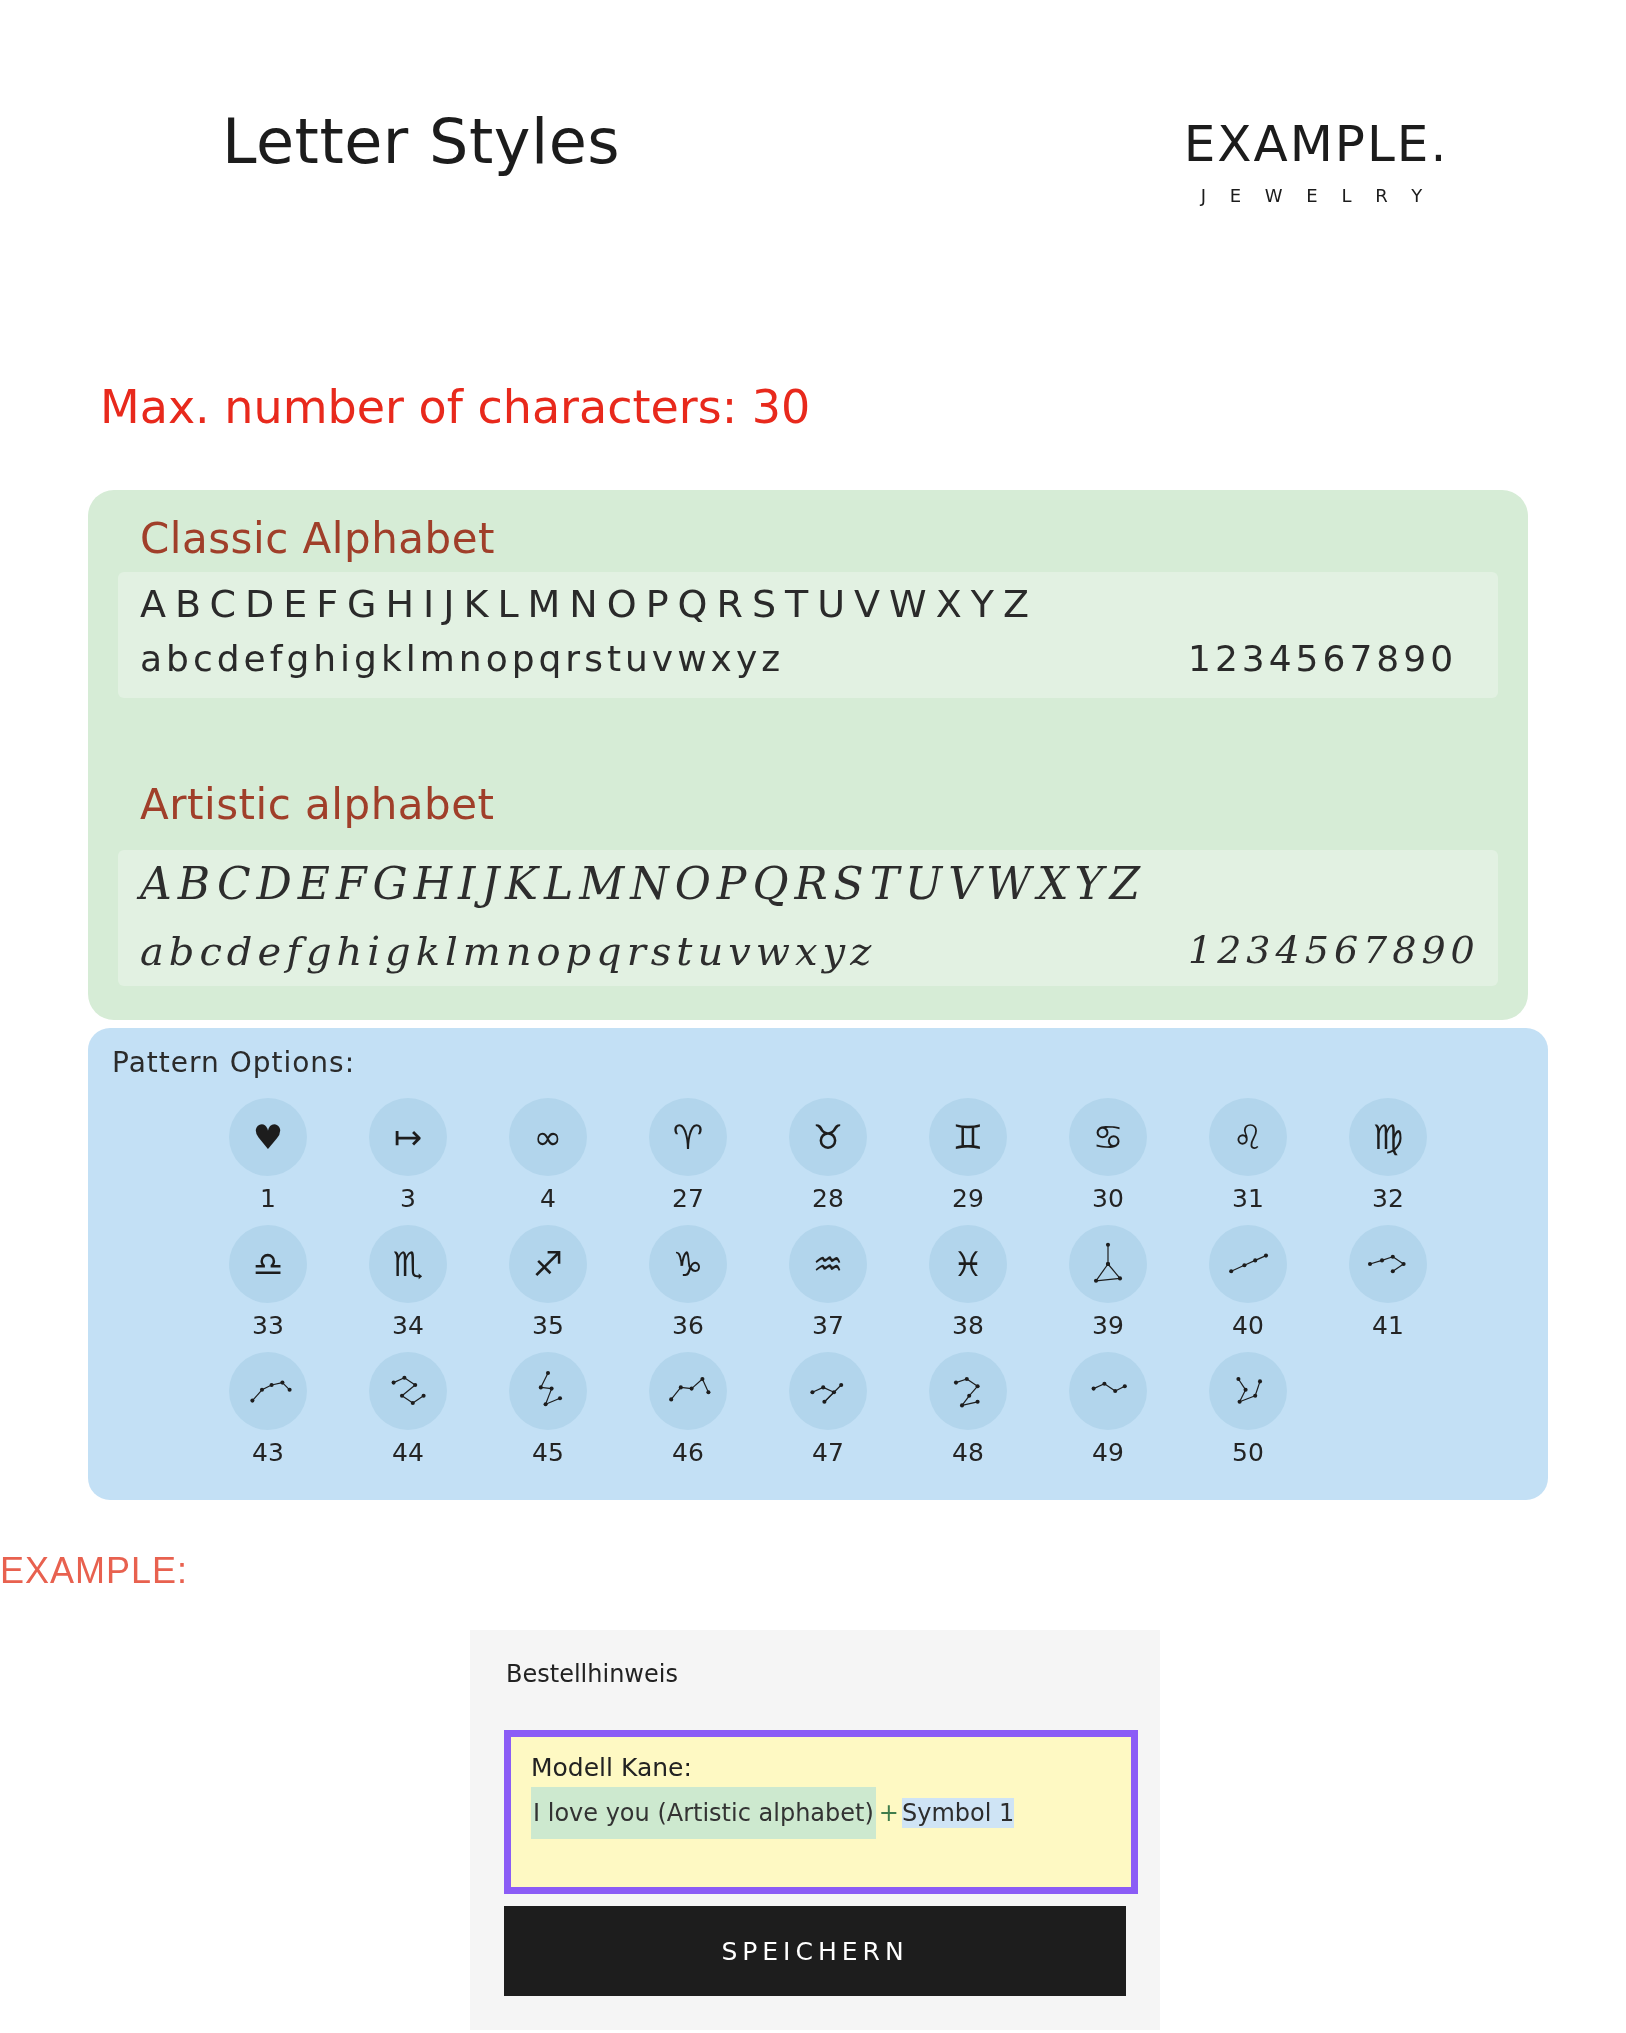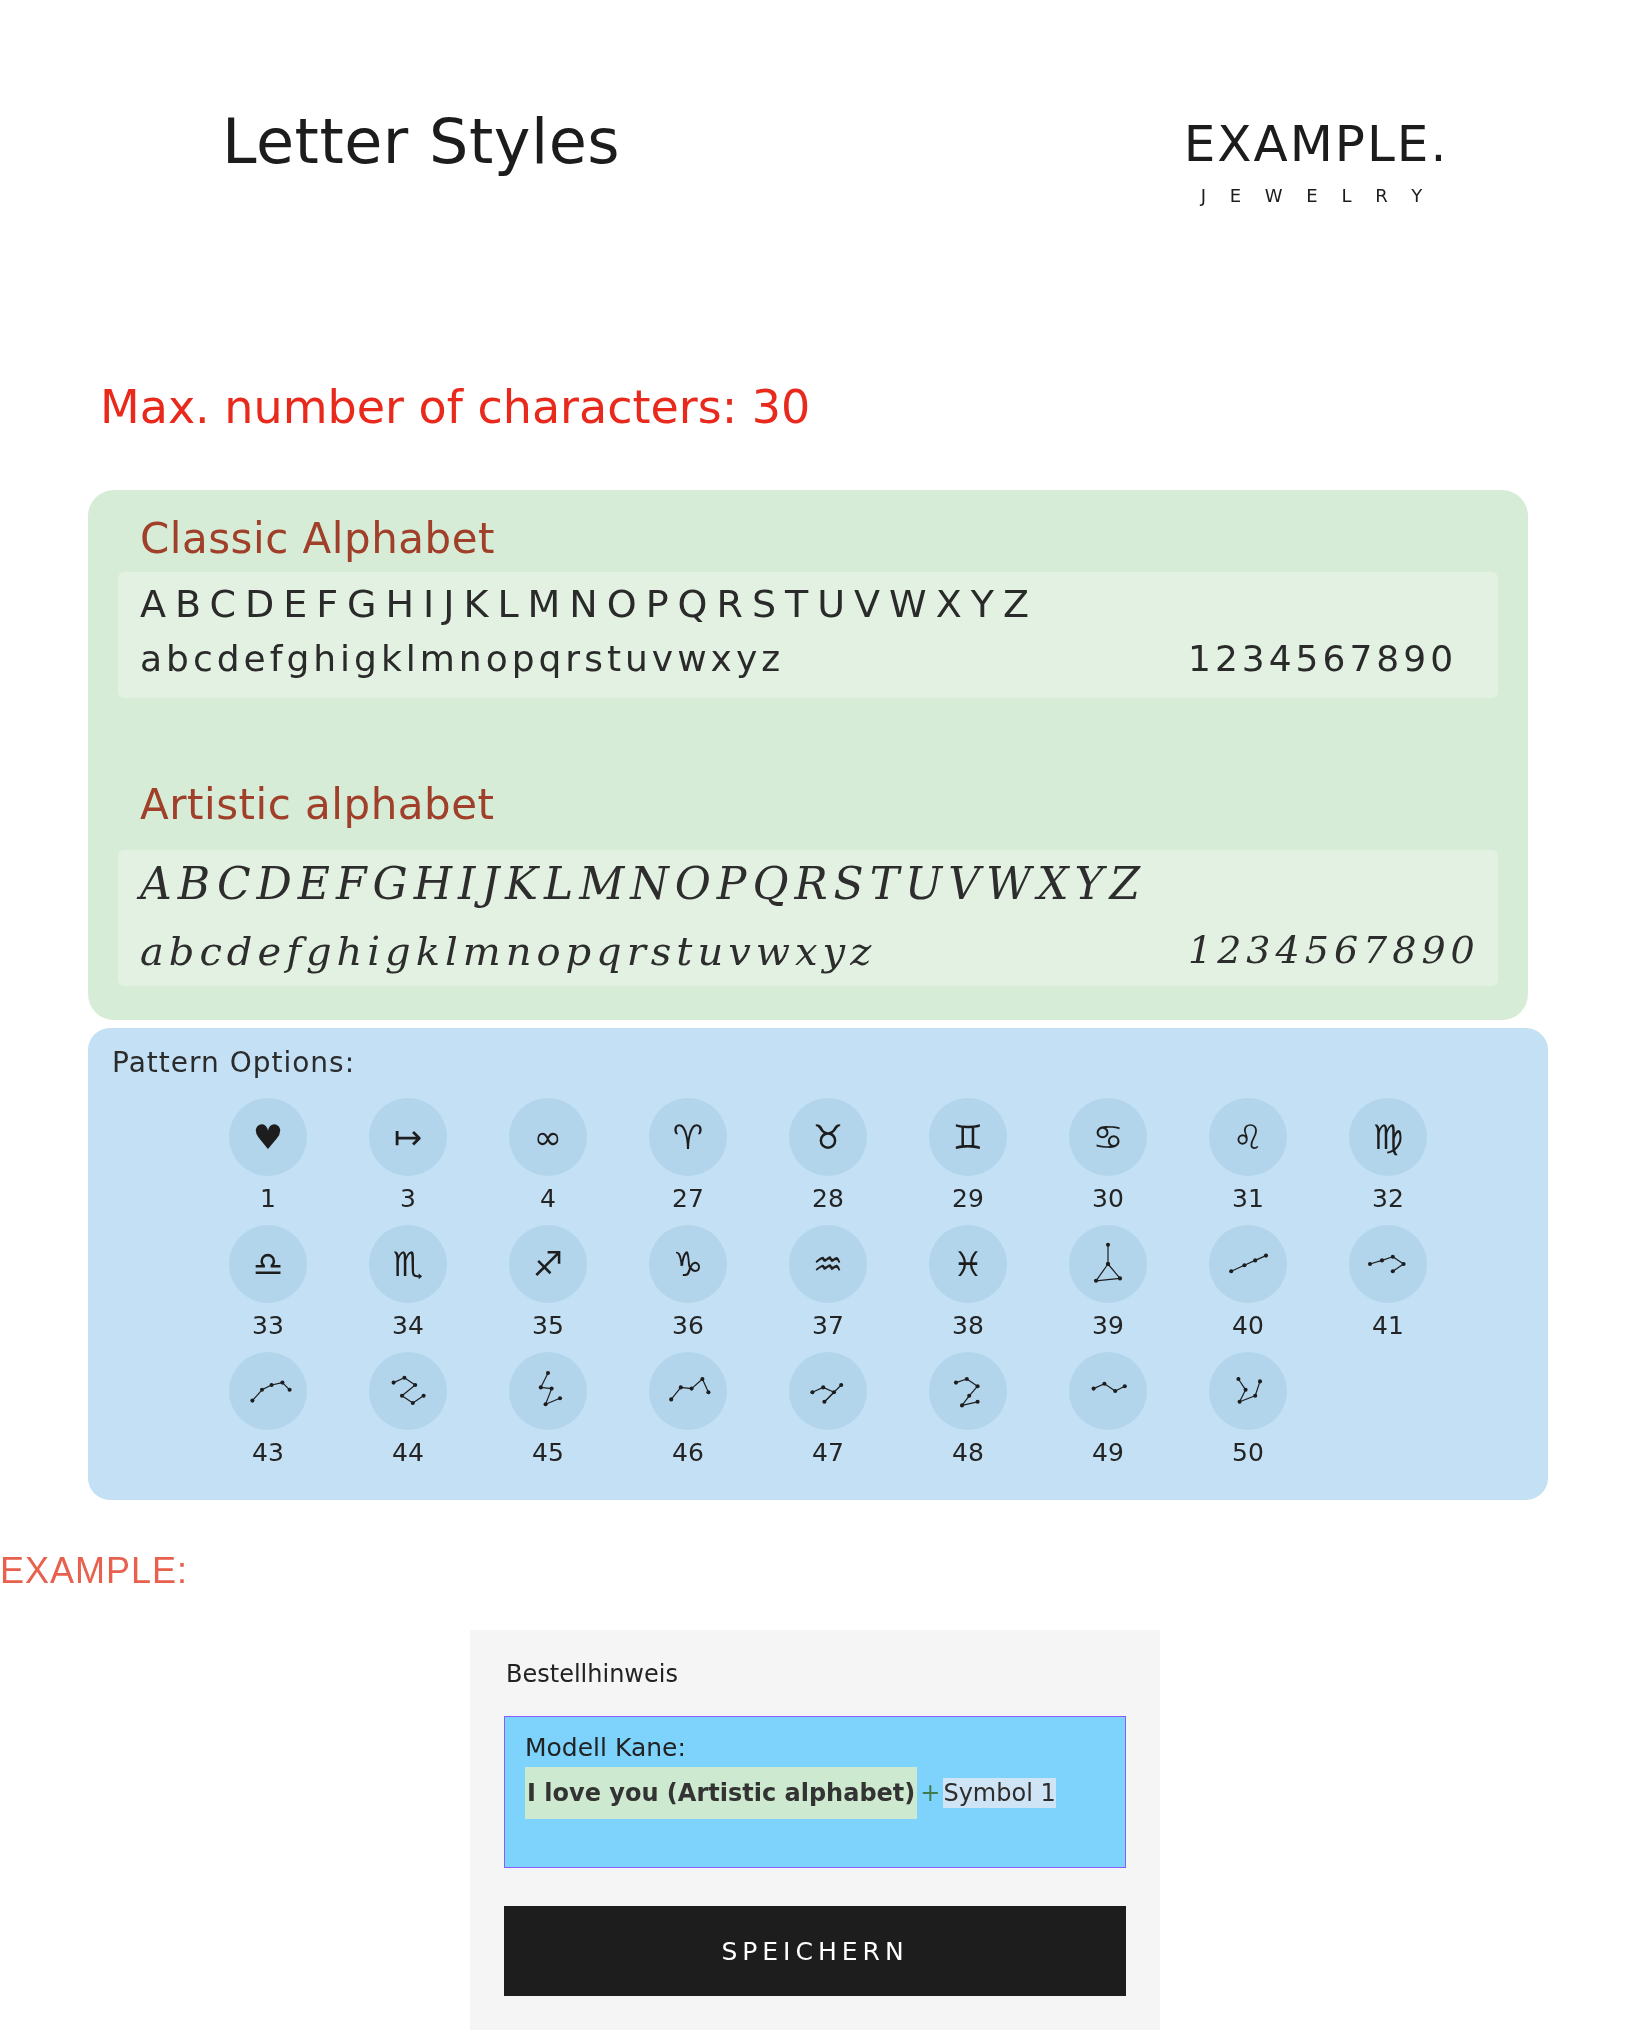--- a/index.html
+++ b/index.html
@@ -225,25 +225,25 @@
     position: absolute;
     left: 36px;
     top: 30px;
     font-size: 24px;
     color: #222;
     font-family: "DejaVu Sans", sans-serif;
   }
   .order-box {
     position: absolute;
     left: 34px;
-    top: 86px;
+    top: 100px;
     width: 620px;
     height: 150px;
-    border: 1px solid #8b5cf6;
-    background: #7dd3fc;
+    border: 7px solid #8b5cf6;
+    background: #fef9c3;
   }
   .order-line1 {
     position: absolute;
     left: 20px;
     top: 16px;
     font-size: 25px;
     color: #222;
     font-family: "DejaVu Sans", sans-serif;
   }
   .order-line2 {
@@ -251,21 +251,20 @@
     left: 20px;
     top: 62px;
     font-size: 24px;
     font-family: "DejaVu Sans", sans-serif;
     white-space: nowrap;
   }
   .hl-green {
     background: #cde9cf;
     color: #333;
     padding: 12px 2px;
-    font-weight: bold;
   }
   .plus {
     color: #3f7c4b;
     padding: 0 3px;
   }
   .hl-blue {
     background: #cfe4f5;
     color: #2d2d2d;
     padding: 1px 0;
   }

